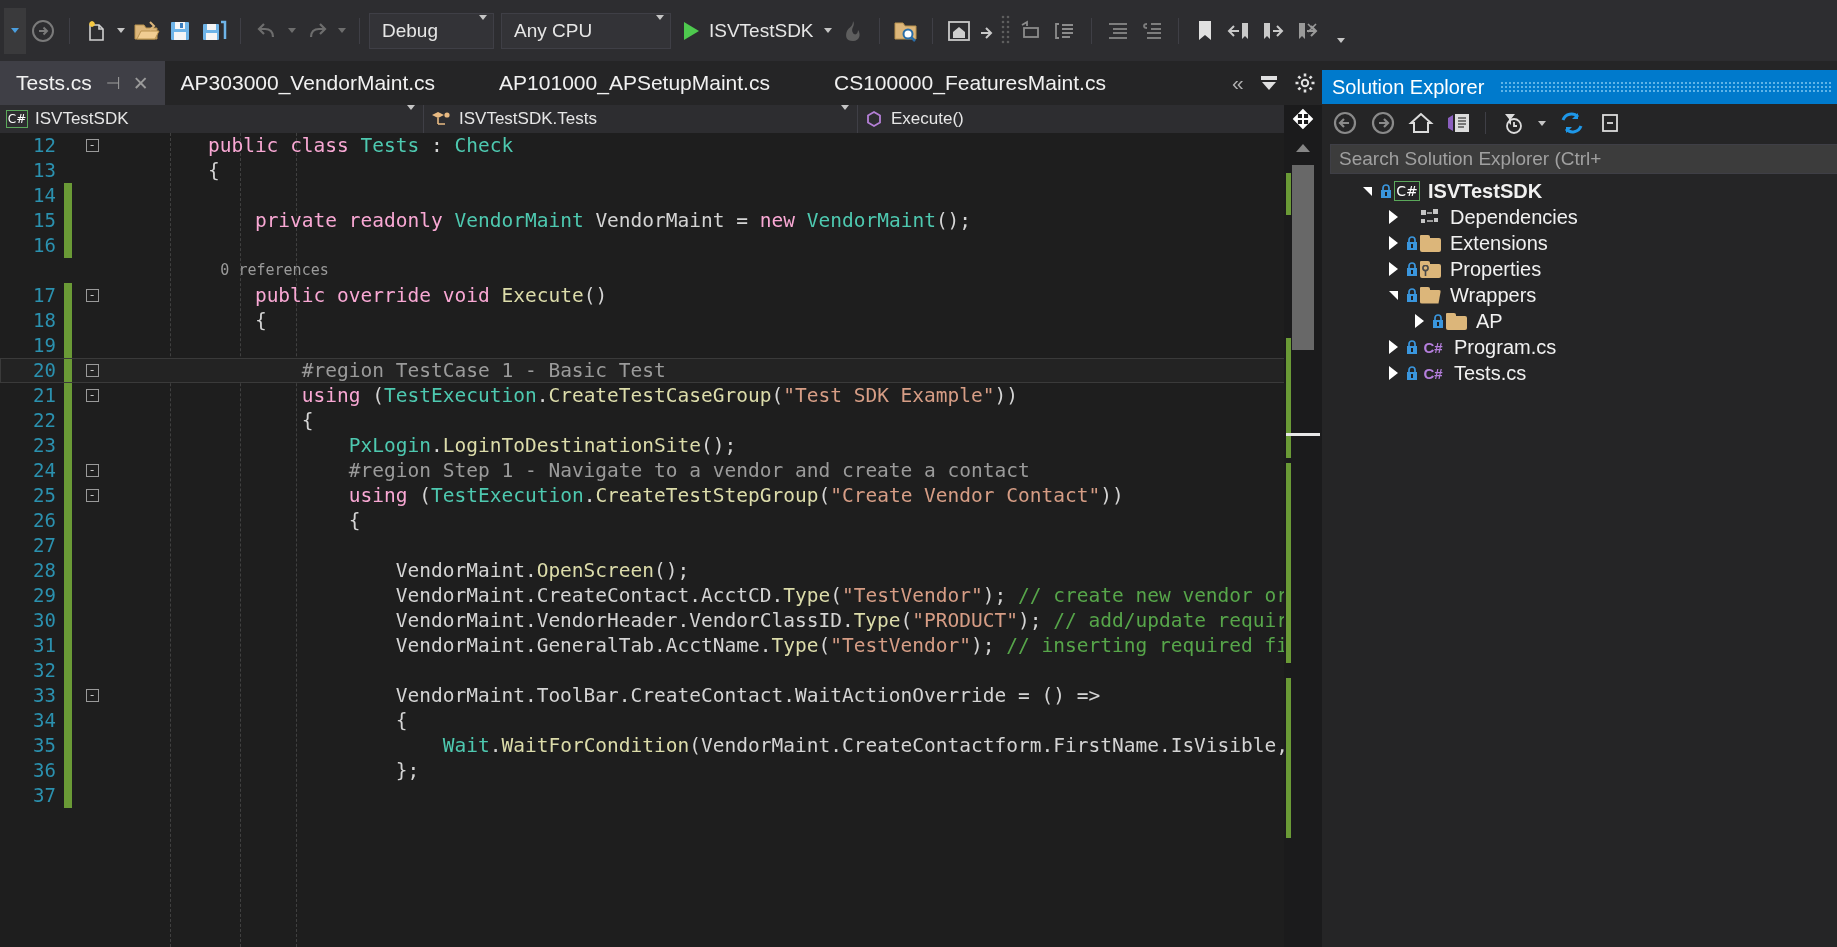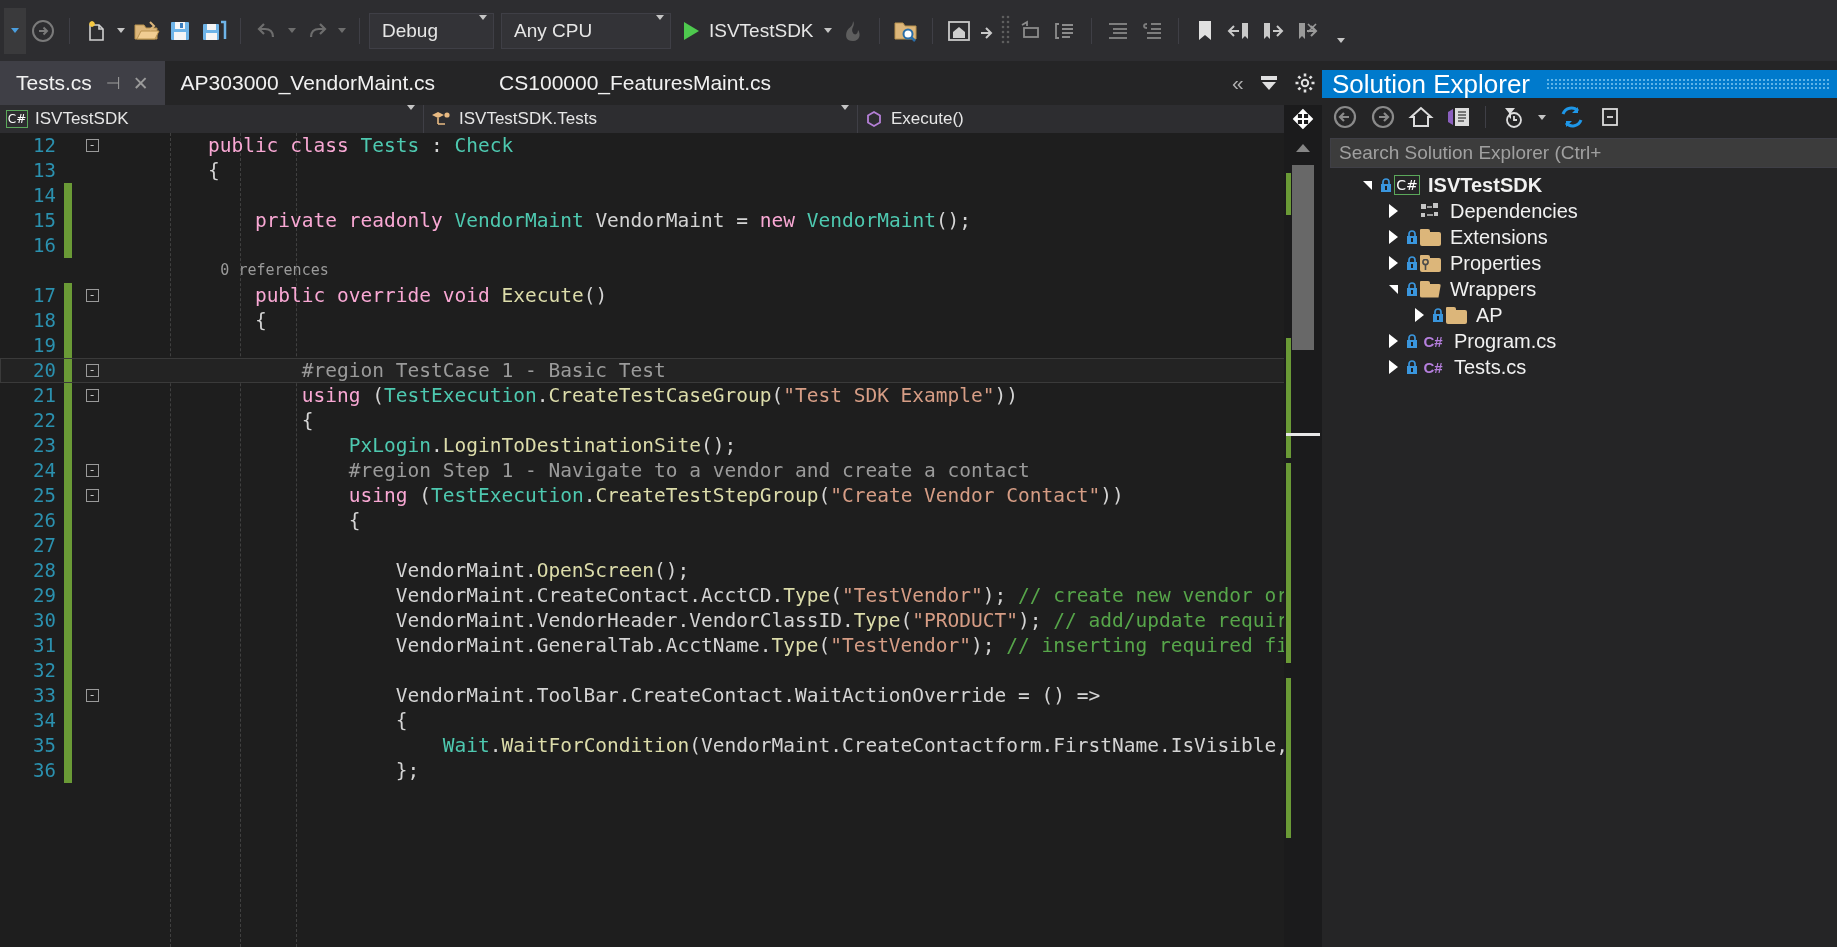--- a/index.html
+++ b/index.html
@@ -141,22 +141,22 @@
   }
   .sb-mark { position: absolute; left: 2px; width: 5px; background: #6a9a36; }
   .sb-caret-line { position: absolute; left: 2px; width: 34px; height: 3px; background: #e8e8e8; }
 
   
   .solex {
     position: absolute; left: 1322px; top: 70px; width: 515px; height: 877px;
     background: #252526;
   }
   .solex-title {
-    height: 28px; background: #007acc; display: flex; align-items: center;
-    padding-left: 10px; color: #ffffff; font-size: 26px;
+    height: 34px; background: #007acc; display: flex; align-items: center;
+    padding-left: 10px; color: #ffffff; font-size: 20px;
   }
   .dots {
     flex: 1; height: 12px; margin-left: 16px; margin-right: 6px;
     background-image: radial-gradient(#5fb4e8 1px, transparent 1px);
     background-size: 4px 4px;
   }
   .solex-tools {
     height: 38px; background: #252526; display: flex; align-items: center;
     padding-left: 6px; gap: 4px;
   }
@@ -398,20 +398,23 @@
   <div class="tabstrip">
     <div class="tab active">
       <span>Tests.cs</span>
       <span class="pin">⊣</span>
       <span class="x">✕</span>
     </div>
     <div class="tab">
       <span>AP303000_VendorMaint.cs</span>
     </div>
     <div class="tab" style="margin-left:32px;">
+      <span>AP101000_APSetupMaint.cs</span>
+    </div>
+    <div class="tab" style="margin-left:32px;">
       <span>CS100000_FeaturesMaint.cs</span>
     </div>
   </div>
   <div class="tabstrip-right" style="left:1232px;width:90px;">
     <span class="chev2">«</span>
     <span>
       <svg width="22" height="18" viewBox="0 0 22 18">
           <rect x="3" y="2" width="16" height="4" fill="#e0e0e0"></rect>
           <path d="M4 8h14l-7 8z" fill="#e0e0e0"></path>
         </svg>
@@ -631,20 +634,26 @@
           <div class="chg green"></div>
           <div class="fold"></div>
           <span class="ctext"><span class="p">                            </span><span class="kc">Wait</span><span class="p">.</span><span class="m">WaitForCondition</span><span class="p">(VendorMaint.CreateContactform.FirstName.IsVisible, </span><span class="kc">Wait</span></span>
         </div>
         <div class="crow">
           <div class="gut">36</div>
           <div class="chg green"></div>
           <div class="fold"></div>
           <span class="ctext"><span class="p">                        };</span></span>
         </div>
+        <div class="crow">
+          <div class="gut">37</div>
+          <div class="chg green"></div>
+          <div class="fold"></div>
+          <span class="ctext"><span class="p"></span></span>
+        </div>
       </div>
   </div>
 
   <div class="escroll" style="left:1284px;">
     <div class="up">
         <span class="tri-up"></span>
       </div>
     <div class="sb-thumb" style="top:32px;height:185px;"></div>
     <div class="sb-mark" style="top:40px;height:42px;"></div>
     <div class="sb-mark" style="top:205px;height:120px;"></div>

